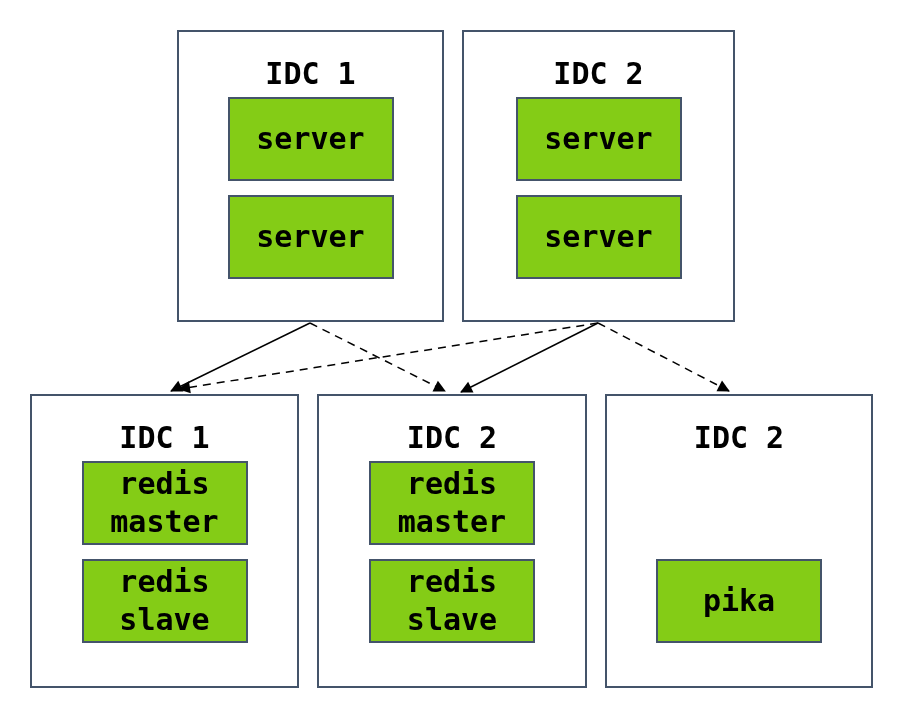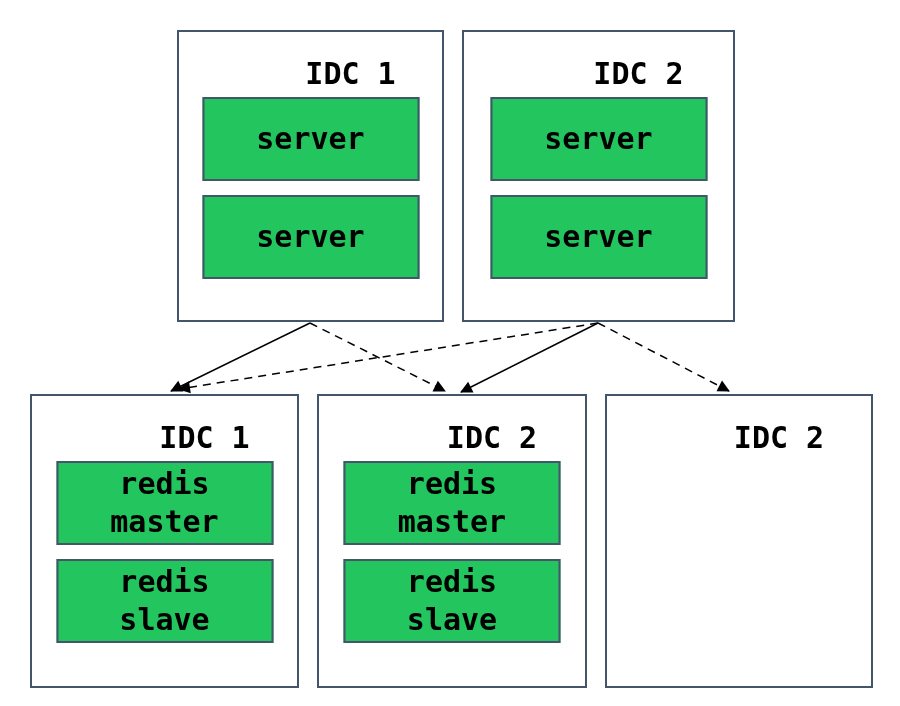--- a/index.html
+++ b/index.html
@@ -25,29 +25,28 @@
   .group-title {
     position: absolute;
     top: 26px;
     left: 0;
     width: 100%;
     text-align: center;
     font-size: 30px;
     line-height: 32px;
     font-weight: bold;
     white-space: pre;
-    padding-left: 40px;
   }
   .node {
     position: absolute;
     left: 50%;
     transform: translateX(-50%);
-    width: 217px;
+    width: 166px;
     height: 84px;
-    background: #22c55e;
+    background: #84cc16;
     border: 2px solid #44546A;
     box-sizing: border-box;
     display: flex;
     align-items: center;
     justify-content: center;
     text-align: center;
     font-size: 30px;
     line-height: 38px;
     font-weight: bold;
     white-space: pre-line;
@@ -115,15 +114,16 @@
   <div class="group" id="g-bot-2">
     <div class="group-title">IDC 2</div>
     <div class="node first">redis
 master</div>
     <div class="node second">redis
 slave</div>
   </div>
 
   <div class="group" id="g-bot-3">
     <div class="group-title">IDC 2</div>
+    <div class="node second">pika</div>
   </div>
 
 </div>
 
 </body></html>

